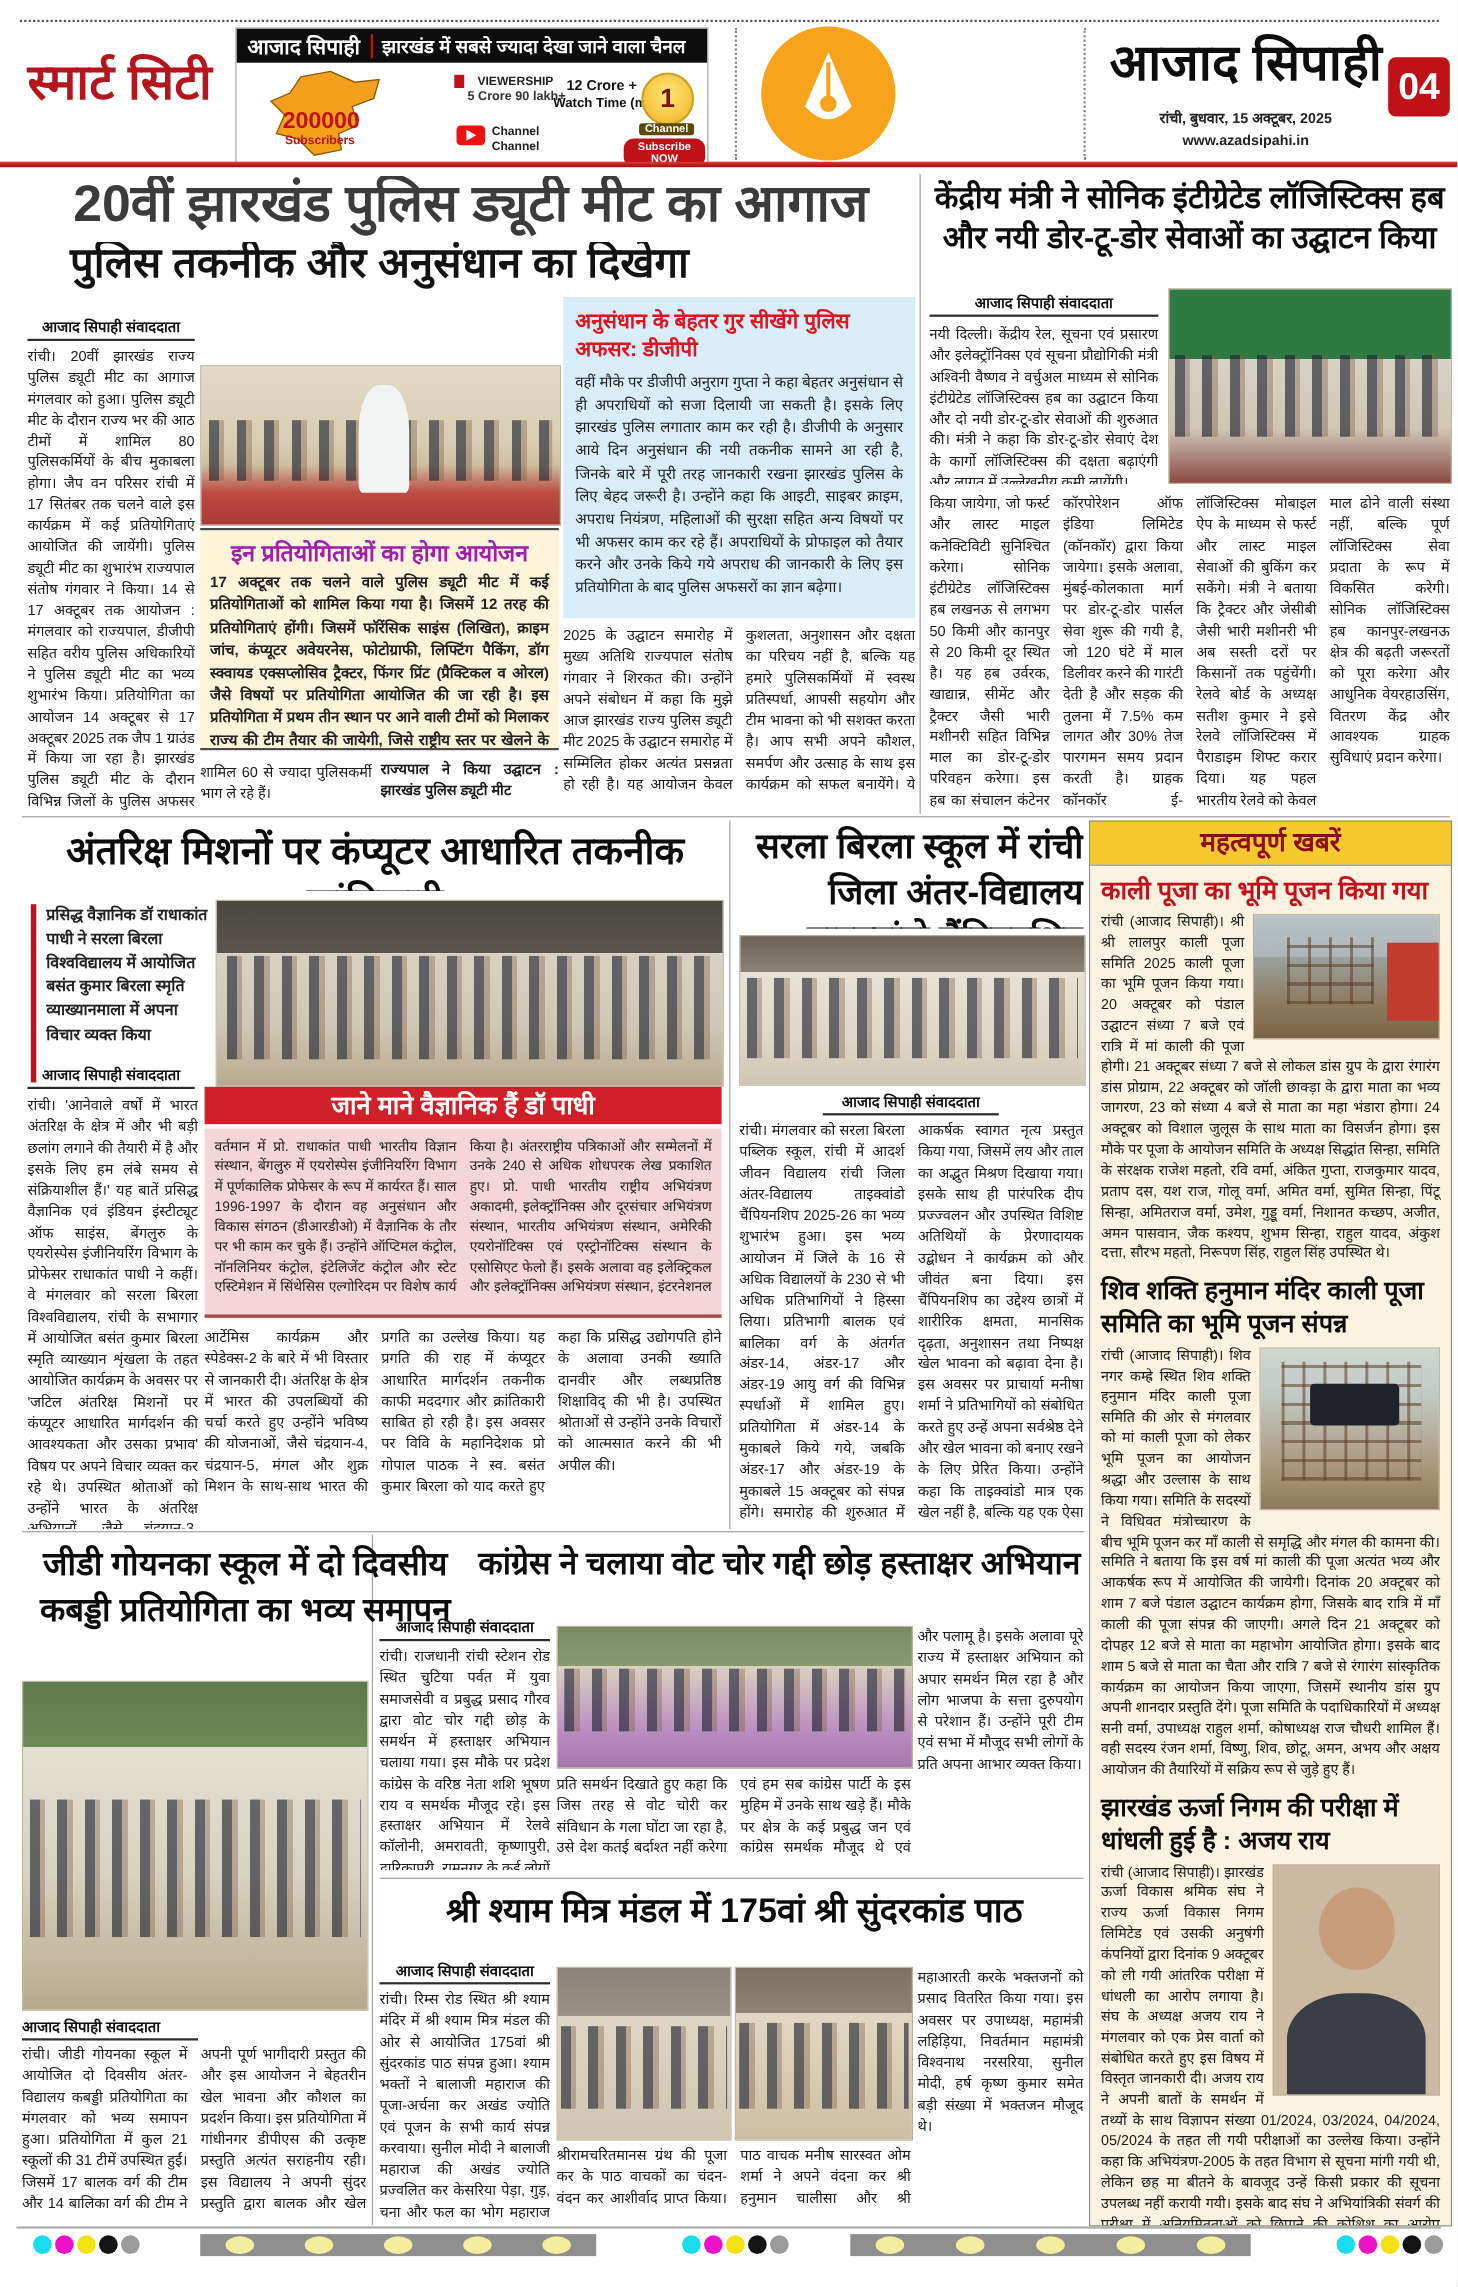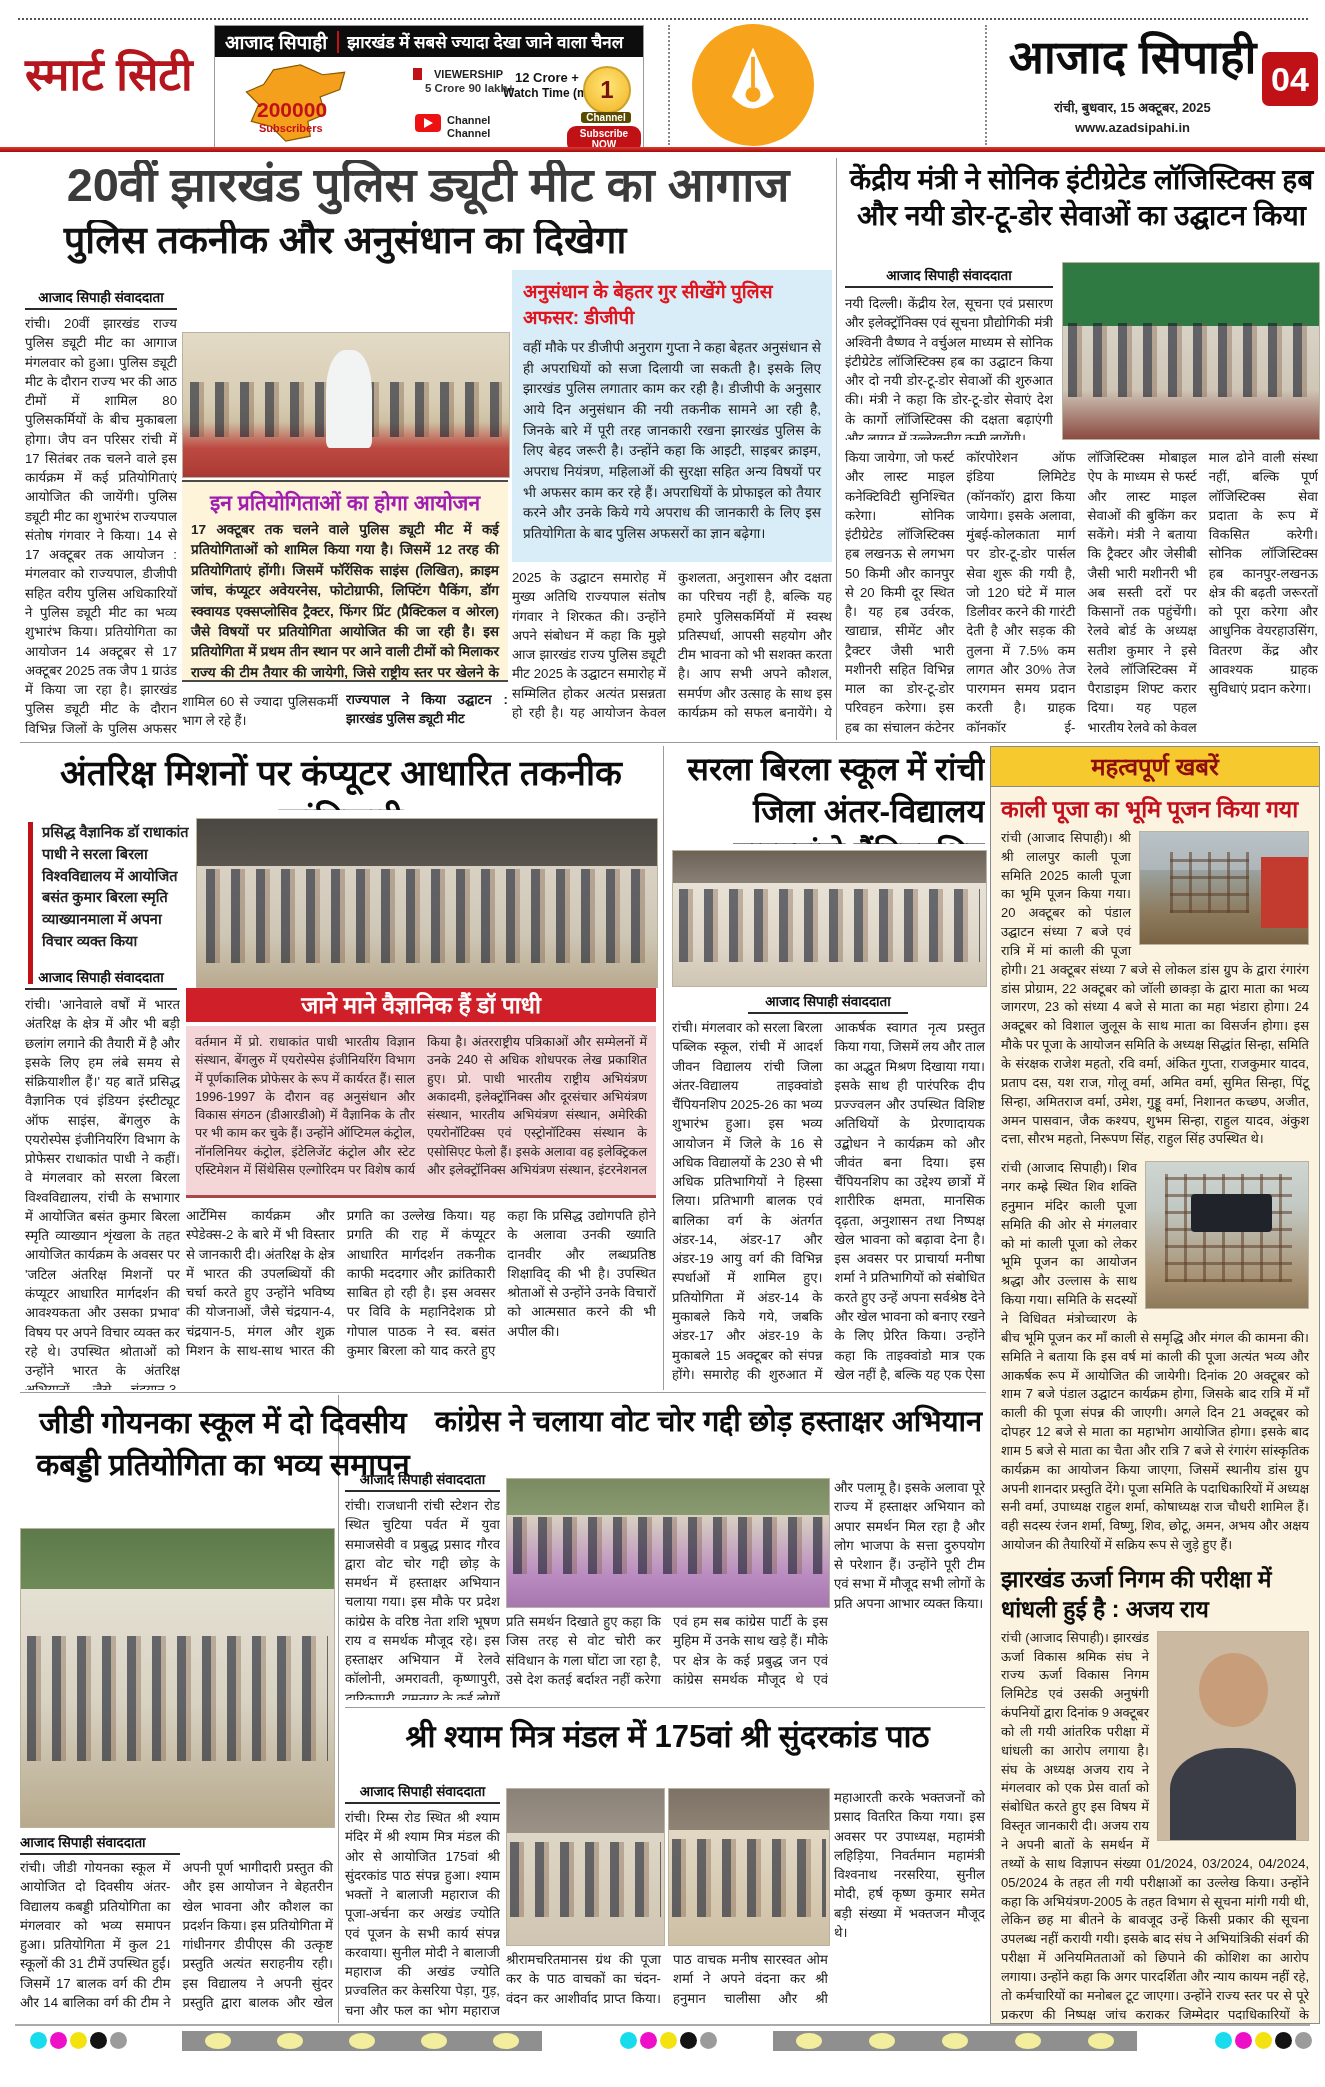--- a/index.html
+++ b/index.html
@@ -171,20 +171,21 @@
   <div class="abs sidebar-box" style="left:990px;top:786px;width:330px;height:1238px;">
     <div class="h-side side-t-red">काली पूजा का भूमि पूजन किया गया</div>
     <div class="side-body">
       <div class="ph" style="position:relative;float:right;margin:2px 0 4px 8px;width:168px;height:112px;
                   background:linear-gradient(180deg,#b9c2c6 0%,#aeb6ba 34%,#9aa29f 34%,#8d7b5e 72%,#7a6344 100%);">
         <div class="grid" style="left:18%;right:35%;top:18%;bottom:28%;"></div>
         <div class="gate" style="right:0;top:22%;width:28%;height:64%;"></div>
       </div>
       <span>रांची (आजाद सिपाही)। श्री श्री लालपुर काली पूजा समिति 2025 काली पूजा का भूमि पूजन किया गया। 20 अक्टूबर को पंडाल उद्घाटन संध्या 7 बजे एवं रात्रि में मां काली की पूजा होगी। 21 अक्टूबर संध्या 7 बजे से लोकल डांस ग्रुप के द्वारा रंगारंग डांस प्रोग्राम, 22 अक्टूबर को जॉली छाक्ड़ा के द्वारा माता का भव्य जागरण, 23 को संध्या 4 बजे से माता का महा भंडारा होगा। 24 अक्टूबर को विशाल जुलूस के साथ माता का विसर्जन होगा। इस मौके पर पूजा के आयोजन समिति के अध्यक्ष सिद्धांत सिन्हा, समिति के संरक्षक राजेश महतो, रवि वर्मा, अंकित गुप्ता, राजकुमार यादव, प्रताप दस, यश राज, गोलू वर्मा, अमित वर्मा, सुमित सिन्हा, पिंटू सिन्हा, अमितराज वर्मा, उमेश, गुड्डू वर्मा, निशानत कच्छप, अजीत, अमन पासवान, जैक कश्यप, शुभम सिन्हा, राहुल यादव, अंकुश दत्ता, सौरभ महतो, निरूपण सिंह, राहुल सिंह उपस्थित थे।</span>
     </div>
+    <div class="h-side">शिव शक्ति हनुमान मंदिर काली पूजा समिति का भूमि पूजन संपन्न</div>
     <div class="side-body">
       <div class="ph" style="position:relative;float:right;margin:2px 0 4px 8px;width:162px;height:146px;
                   background:linear-gradient(180deg,#cfd6d2 0%,#c2c9c4 30%,#a89274 78%,#8d7a5a 100%);">
         <div class="grid" style="left:12%;right:10%;top:8%;bottom:18%;"></div>
         <div class="tarp" style="left:28%;right:22%;top:22%;height:26%;"></div>
       </div>
       <span>रांची (आजाद सिपाही)। शिव नगर कम्ह्रे स्थित शिव शक्ति हनुमान मंदिर काली पूजा समिति की ओर से मंगलवार को मां काली पूजा को लेकर भूमि पूजन का आयोजन श्रद्धा और उल्लास के साथ किया गया। समिति के सदस्यों ने विधिवत मंत्रोच्चारण के बीच भूमि पूजन कर माँ काली से समृद्धि और मंगल की कामना की। समिति ने बताया कि इस वर्ष मां काली की पूजा अत्यंत भव्य और आकर्षक रूप में आयोजित की जायेगी। दिनांक 20 अक्टूबर को शाम 7 बजे पंडाल उद्घाटन कार्यक्रम होगा, जिसके बाद रात्रि में माँ काली की पूजा संपन्न की जाएगी। अगले दिन 21 अक्टूबर को दोपहर 12 बजे से माता का महाभोग आयोजित होगा। इसके बाद शाम 5 बजे से माता का चैता और रात्रि 7 बजे से रंगारंग सांस्कृतिक कार्यक्रम का आयोजन किया जाएगा, जिसमें स्थानीय डांस ग्रुप अपनी शानदार प्रस्तुति देंगे। पूजा समिति के पदाधिकारियों में अध्यक्ष सनी वर्मा, उपाध्यक्ष राहुल शर्मा, कोषाध्यक्ष राज चौधरी शामिल हैं। वही सदस्य रंजन शर्मा, विष्णु, शिव, छोटू, अमन, अभय और अक्षय आयोजन की तैयारियों में सक्रिय रूप से जुड़े हुए हैं।</span>
     </div>
     <div class="h-side">झारखंड ऊर्जा निगम की परीक्षा में धांधली हुई है : अजय राय</div>
     <div class="side-body">

